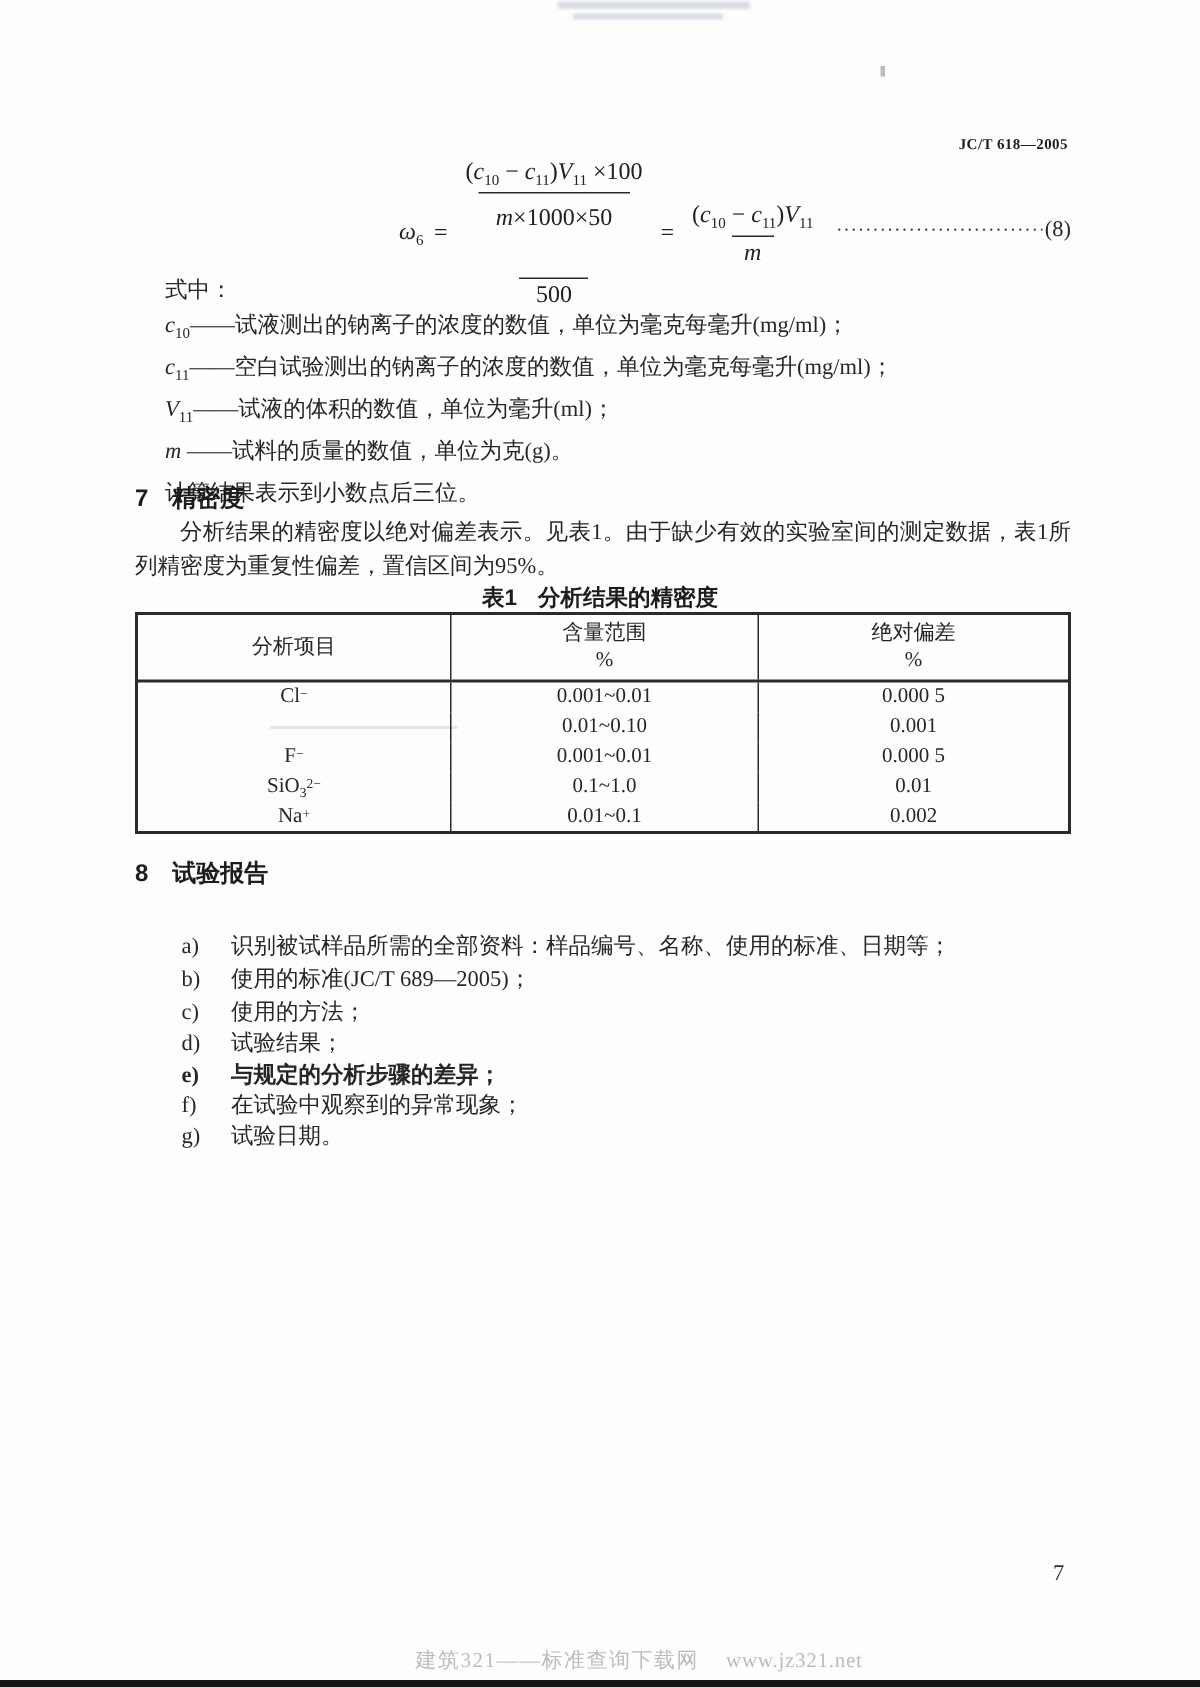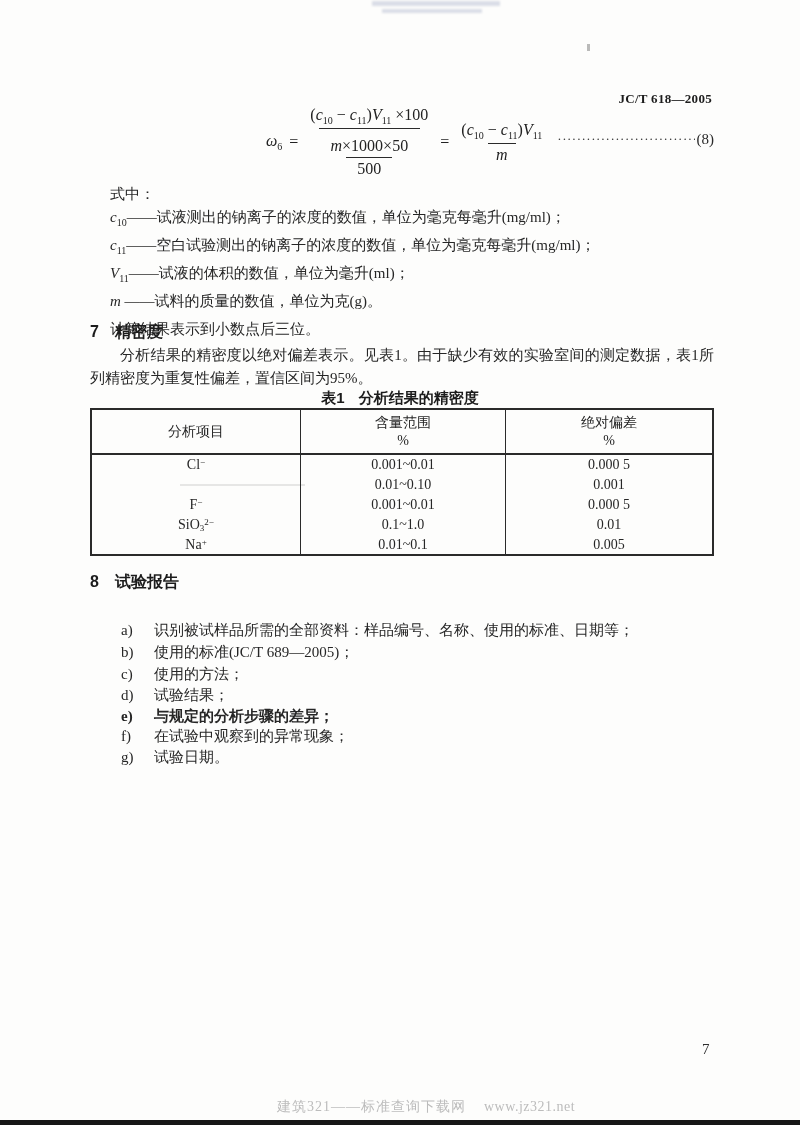--- a/index.html
+++ b/index.html
@@ -9,37 +9,37 @@
     font-family:"Liberation Serif", serif; color:#262626;
   }
   
   .smudge { position:absolute; background:rgba(130,140,175,0.28); filter:blur(1px); }
   .speck  { position:absolute; background:rgba(60,60,60,0.35); }
   .gray-line { position:absolute; background:rgba(0,0,0,0.09); }
   .bottom-bar { position:absolute; left:0; bottom:0; width:800px; height:5px; background:#161616; }
 
   .hdr-code {
     position:absolute; top:91px; right:88px;
-    font-size:13px; font-weight:bold; letter-spacing:0.3px; color:#1d1d1d;
+    font-size:10px; font-weight:bold; letter-spacing:0.3px; color:#1d1d1d;
   }
 
   
   .formula-row {
     position:absolute; left:266px; top:106px; width:448px;
     display:flex; align-items:center; font-size:16px; color:#222;
   }
   .formula-row i { font-style:italic; }
   .formula-row sub { font-size:10px; }
   .feq { margin:0 7px; }
   .frac { display:inline-flex; flex-direction:column; align-items:center; }
   .fnum { padding:0 5px 2px 5px; white-space:nowrap; }
   .fden { border-top:1.5px solid #2a2a2a; padding:8px 8px 0 8px; display:flex; justify-content:center; }
   .frac2 { display:inline-flex; flex-direction:column; align-items:center; }
   .frac2 .f2top { padding:0 4px 2px 4px; white-space:nowrap; }
-  .frac2 .f2bot { border-top:1.5px solid #2a2a2a; padding-top:2px; text-align:center; min-width:46px; }
+  .frac2 .f2bot { border-top:1.5px solid #2a2a2a; padding-top:2px; text-align:center; min-width:46px;margin-top:28px; }
   .fden-simple { border-top:1.5px solid #2a2a2a; padding:2px 8px 0 8px; text-align:center; }
   .dots {
     flex:1; overflow:hidden; white-space:nowrap; letter-spacing:0.5px;
     font-size:13px; color:#3a3a3a; margin:-6px 2px 0 10px; text-align:right;
   }
   .eq-no { font-size:15px; margin-top:-6px; color:#2a2a2a; }
 
   
   .where { position:absolute; left:110px; top:183px; width:610px; font-size:15px; line-height:23px; }
   .where i { font-style:italic; }
@@ -180,21 +180,21 @@
         <div class="td col2">0.1~1.0</div>
         <div class="td col3">0.01</div>
       </div>
       <div class="trow">
         <div class="td col1">
             <span>Na</span>
             <sub></sub>
             <sup>+</sup>
           </div>
         <div class="td col2">0.01~0.1</div>
-        <div class="td col3">0.005</div>
+        <div class="td col3">0.002</div>
       </div>
     </div>
   </div>
 
   <div class="heading" style="left:90px; top:572px;">
     <span class="h-num">8</span><span>试验报告</span>
   </div>
 
   <div class="list-item" style="top:621px;"><span class="li-label">a)</span><span>识别被试样品所需的全部资料：样品编号、名称、使用的标准、日期等；</span></div>
   <div class="list-item" style="top:643px;"><span class="li-label">b)</span><span>使用的标准(JC/T 689—2005)；</span></div>

